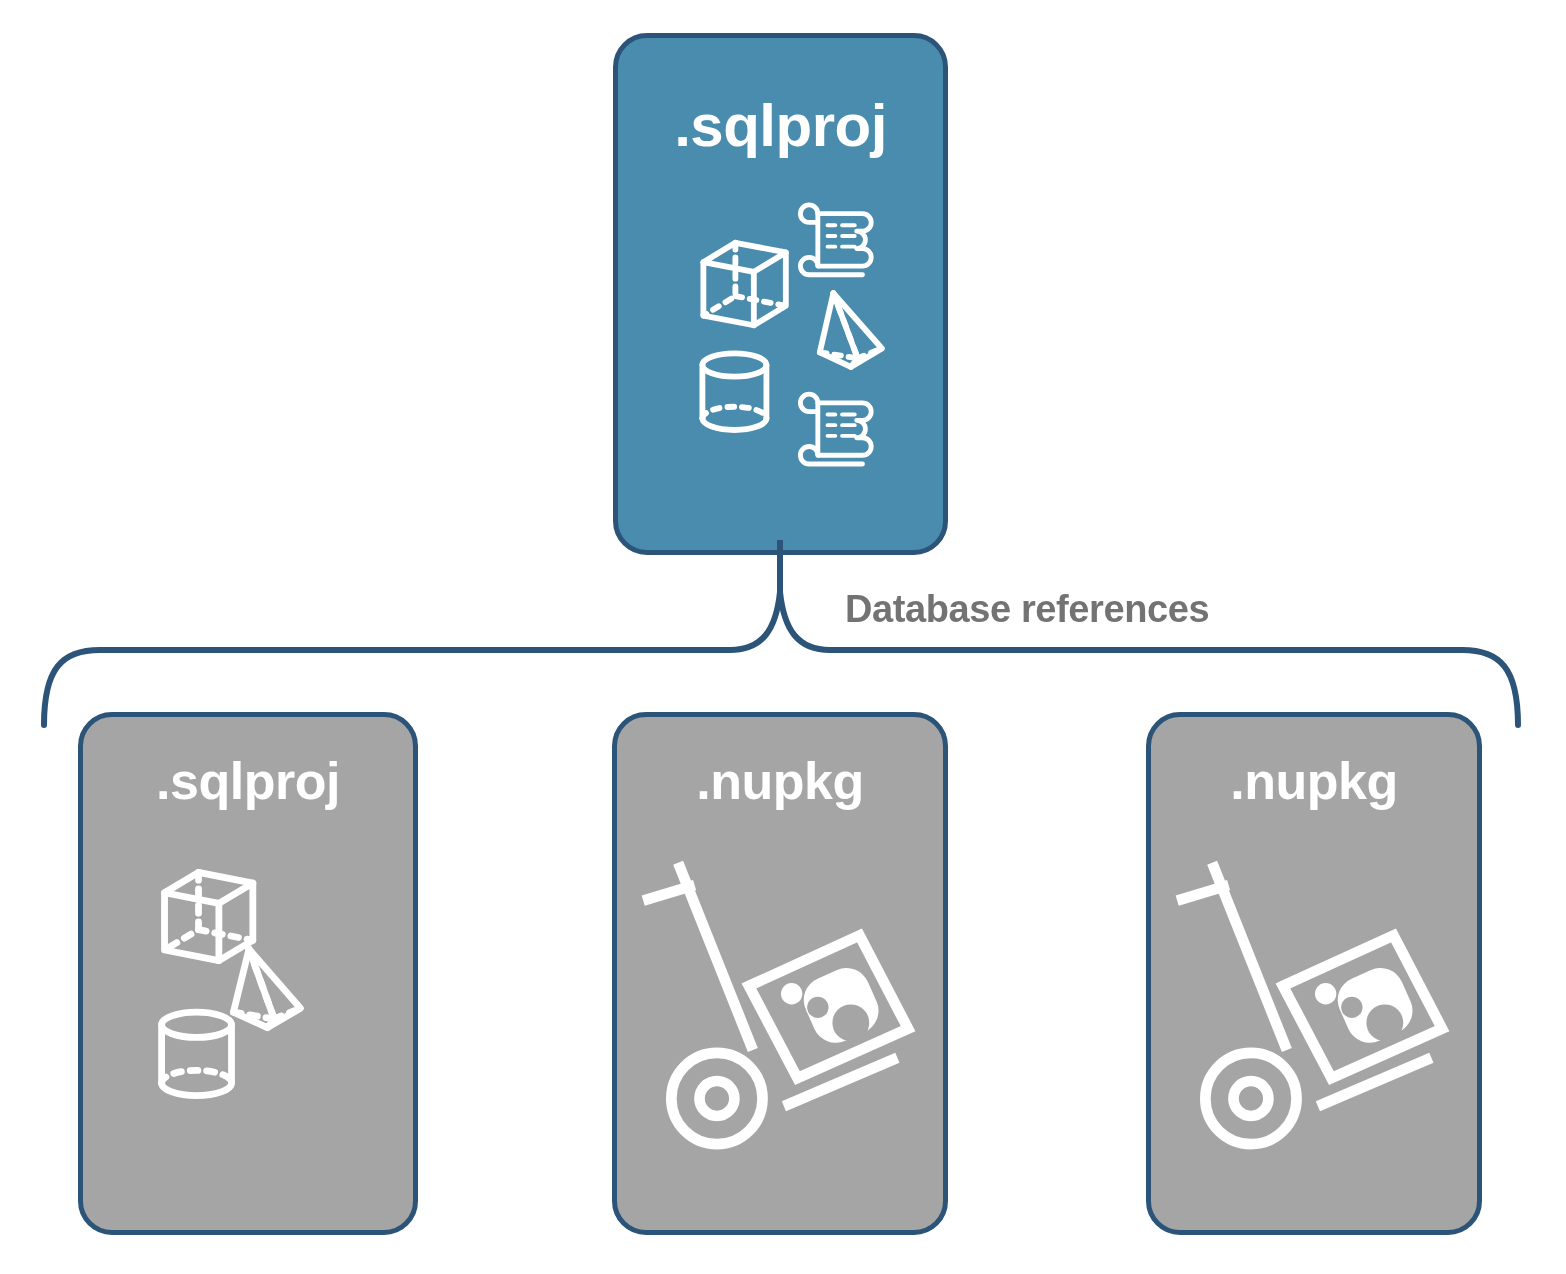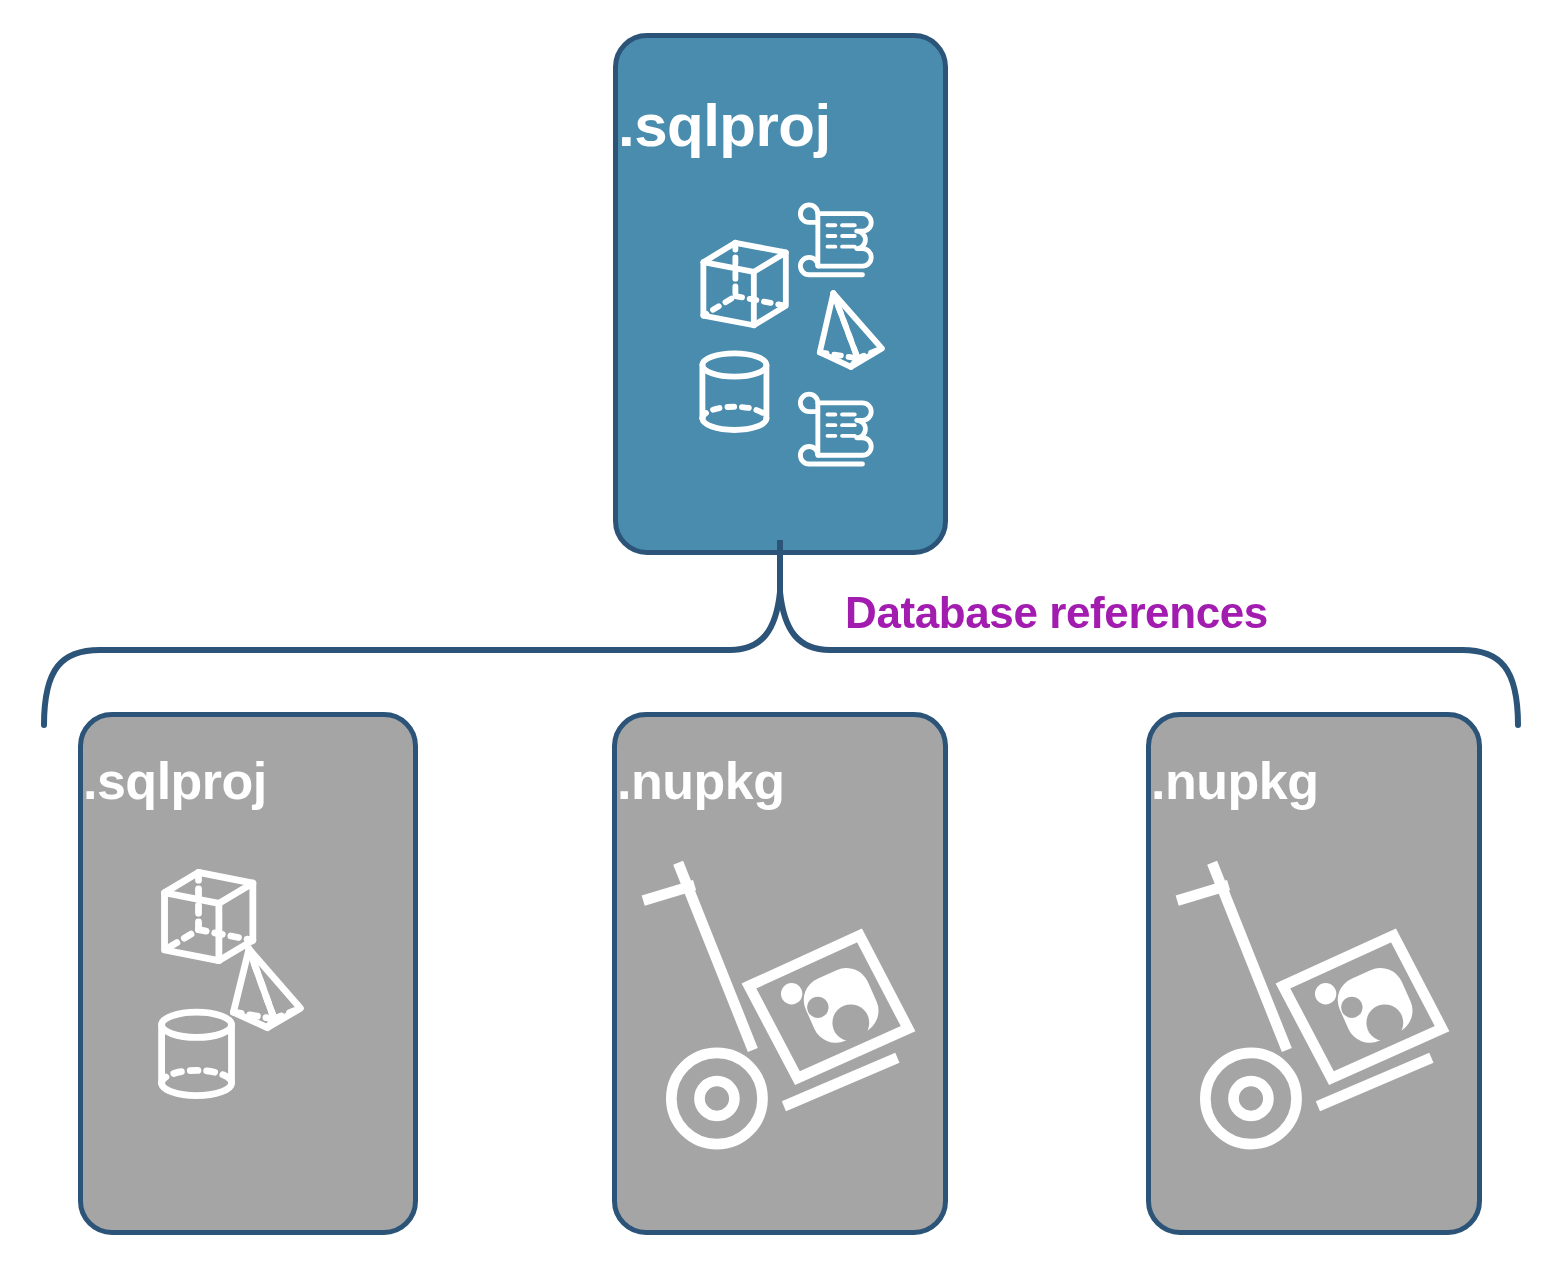--- a/index.html
+++ b/index.html
@@ -34,21 +34,21 @@
     background: #4A8CAD;
   }
   .node.secondary {
     background: #A5A5A5;
   }
 
   .node-label {
     position: absolute;
     left: 0;
     right: 0;
-    text-align: left;
+    text-align: center;
     color: #ffffff;
     font-weight: bold;
     letter-spacing: -0.5px;
     line-height: 1;
     user-select: none;
   }
   .node.primary .node-label {
     top: 58px;
     font-size: 60px;
   }
@@ -75,23 +75,23 @@
     width: 1566px;
     height: 210px;
     pointer-events: none;
   }
   #connector svg { display: block; width: 100%; height: 100%; }
 
   #connector-label {
     position: absolute;
     left: 845px;
     top: 588px;
-    font-size: 44px;
+    font-size: 38px;
     font-weight: bold;
-    color: #a21caf;
+    color: #737373;
     letter-spacing: -0.4px;
     white-space: nowrap;
     user-select: none;
   }
 </style>
 </head>
 <body>
 
 <div id="diagram-root">
 

